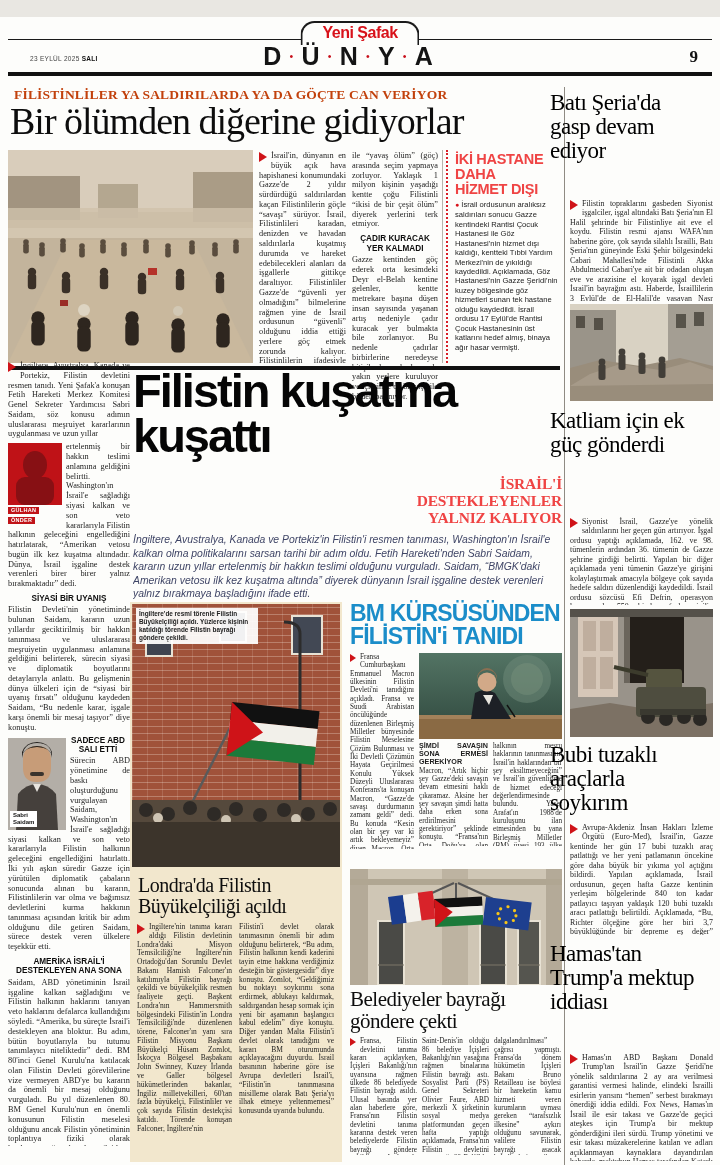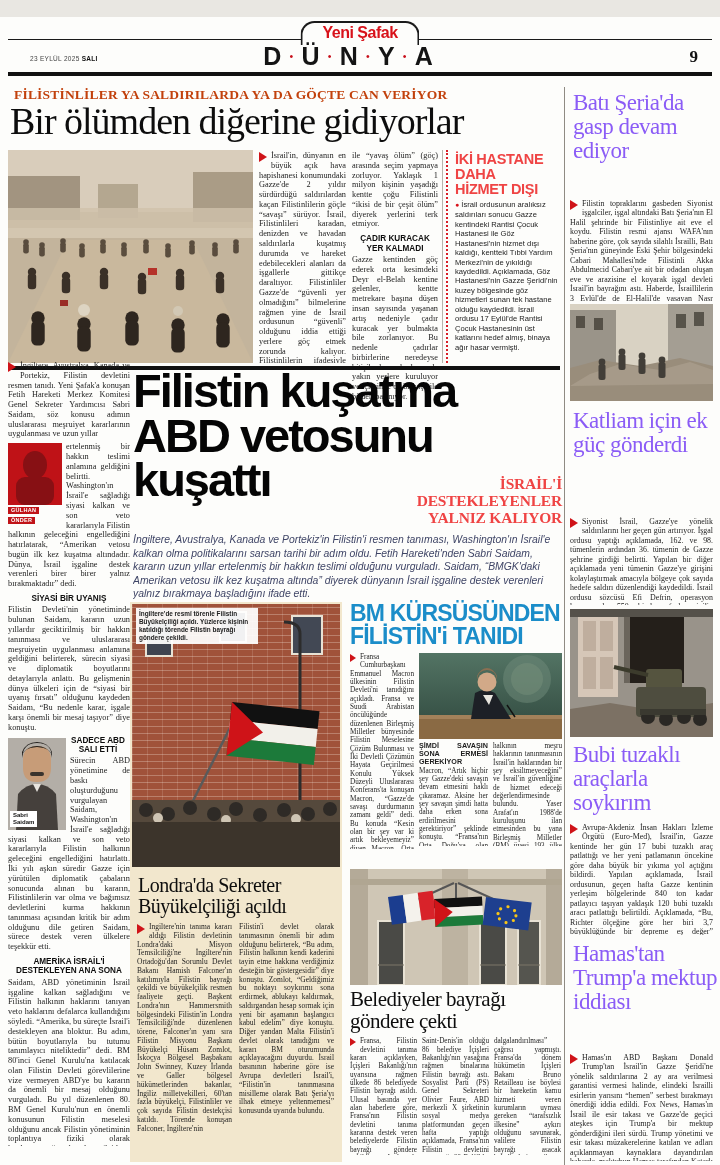--- a/index.html
+++ b/index.html
@@ -78,21 +78,21 @@
   .bm-sub { font:700 7.2px/1.1 "Liberation Sans", sans-serif; margin-bottom:1px; }
 
   .flags-photo { top:852px; left:350px; width:212px; height:116px; background:#cfc6b5; }
   .muni { top:972px; left:350px; width:212px; }
   .muni-headline { font:400 21px/1.03 "Liberation Serif", serif; color:#0d0d0d; letter-spacing:-0.5px; }
   .muni-cols { display:flex; gap:5px; margin-top:5px; }
   .muni-col { width:67px; height:118px; font-size:7.2px; line-height:1.16; }
 
   
   .rail-rule { top:70px; left:564px; width:1px; height:1078px; background:#8f8b83; }
-  .rail-headline { left:573px; width:144px; font:400 23px/1.05 "Liberation Serif", serif; color:#8b5cf6; letter-spacing:-0.5px; }
+  .rail-headline { left:550px; width:144px; font:400 23px/1.05 "Liberation Serif", serif; color:#000000; letter-spacing:-0.5px; }
   .rail-body { left:570px; width:143px; font-size:7.9px; line-height:1.2; }
   .rail-photo { left:570px; width:143px; }
 
   .bottom-thin { top:1150px; left:8px; width:704px; height:1px; background:#222; }
   .bottom-thick { top:1154px; left:8px; width:704px; height:4px; background:#111; }
 </style>
 </head>
 <body>
 
 <div class="page">
@@ -248,21 +248,20 @@
       <div class="colsub" style="margin-top:0">SADECE ABD SALI ETTİ</div>
       <p>Sürecin ABD yönetimine de baskı oluşturduğunu vurgulayan Saidam, Washington'ın İsrail'e sağladığı siyasi kalkan ve son veto kararlarıyla Filistin halkının geleceğini engellediğini hatırlattı. İki yılı aşkın süredir Gazze için yürütülen diplomatik çabaların sonucunda alınan bu kararın, Filistinlilerin var olma ve bağımsız devletlerini kurma hakkının tanınması açısından kritik bir adım olduğunu dile getiren Saidam, sürece destek veren ülkelere teşekkür etti.</p>
     </div>
     <div class="colsub">AMERİKA İSRAİL'İ DESTEKLEYEN ANA SONA</div>
     <p>Saidam, ABD yönetiminin İsrail işgaline kalkan sağladığını ve Filistin halkının haklarını tanıyan veto haklarını defalarca kullandığını söyledi. “Amerika, bu süreçte İsrail'i destekleyen ana bloktur. Bu adım, bütün boyutlarıyla bu tutumu tanımlayıcı niteliktedir” dedi. BM 80'inci Genel Kurulu'na katılacak olan Filistin Devleti görevlilerine vize vermeyen ABD'ye bu kararın da önemli bir mesaj olduğunu vurguladı. Bu yıl düzenlenen 80. BM Genel Kurulu'nun en önemli konusunun Filistin meselesi olduğunu ancak Filistin yönetiminin toplantıya fiziki olarak katılamayacağını hatırlattı. Saidam, diğer Avrupa ülkelerinin de Filistin'i tanımasının manzarayı değiştireceğini söyledi.</p>
 
   </div>
 
   <div class="abs feat-headline">
     <div>Filistin kuşatma</div>
-    <div>ABD vetosunu</div>
     <div>kuşattı</div>
   </div>
   <div class="abs feat-sub">
     <div>İSRAİL'İ</div>
     <div>DESTEKLEYENLER</div>
     <div>YALNIZ KALIYOR</div>
   </div>
   <div class="abs standfirst">İngiltere, Avustralya, Kanada ve Portekiz'in Filistin'i resmen tanıması, Washington'ın İsrail'e kalkan olma politikalarını sarsan tarihi bir adım oldu. Fetih Hareketi'nden Sabri Saidam, kararın uzun yıllar ertelenmiş bir hakkın teslimi olduğunu vurguladı. Saidam, “BMGK'daki Amerikan vetosu ilk kez kuşatma altında” diyerek dünyanın İsrail işgaline destek verenleri yalnız bırakmaya başladığını ifade etti.</div>
 
   <div class="abs beige">
@@ -294,21 +293,21 @@
         </g>
         <g fill="#cfc5b4">
           <circle cx="26" cy="214" r="5"></circle>
             <circle cx="94" cy="216" r="5"></circle>
             <circle cx="164" cy="215" r="5"></circle>
         </g>
         <rect y="218" width="208" height="45" fill="#3c342b"></rect>
       </svg>
       <div class="embassy-cap">İngiltere'de resmî törenle Filistin Büyükelçiliği açıldı. Yüzlerce kişinin katıldığı törende Filistin bayrağı göndere çekildi.</div>
     </div>
-    <div class="london-headline">Londra'da Sekreter Büyükelçiliği açıldı</div>
+    <div class="london-headline">Londra'da Filistin Büyükelçiliği açıldı</div>
     <div class="london-cols">
       <div class="bodytxt london-col"><span class="tri"></span><span>İngiltere'nin tanıma kararı aldığı Filistin devletinin Londra'daki Misyon Temsilciliği'ne İngiltere'nin Ortadoğu'dan Sorumlu Devlet Bakanı Hamish Falconer'ın katılımıyla Filistin bayrağı çekildi ve büyükelçilik resmen faaliyete geçti. Başkent Londra'nın Hammersmith bölgesindeki Filistin'in Londra Temsilciliği'nde düzenlenen törene, Falconer'ın yanı sıra Filistin Misyonu Başkanı Büyükelçi Hüsam Zomlot, İskoçya Bölgesel Başbakanı John Swinney, Kuzey İrlanda ve Galler bölgesel hükümetlerinden bakanlar, İngiliz milletvekilleri, 60'tan fazla büyükelçi, Filistinliler ve çok sayıda Filistin destekçisi katıldı. Törende konuşan Falconer, İngiltere'nin</span></div>
       <div class="bodytxt london-col">Filistin'i devlet olarak tanımasının önemli bir adım olduğunu belirterek, “Bu adım, Filistin halkının kendi kaderini tayin etme hakkına verdiğimiz desteğin bir göstergesidir” diye konuştu. Zomlot, “Geldiğimiz bu noktayı soykırımı sona erdirmek, ablukayı kaldırmak, saldırgandan hesap sormak için yeni bir aşamanın başlangıcı kabul edelim” diye konuştu. Diğer yandan Malta Filistin'i devlet olarak tanıdığını ve kararı BM oturumunda açıklayacağını duyurdu. İsrail basınının haberine göre ise Avrupa devletleri İsrail'i, “Filistin'in tanınmasına misilleme olarak Batı Şeria'yı ilhak etmeye yeltenmemesi” konusunda uyarıda bulundu.</div>
     </div>
   </div>
 
   <div class="abs bm">
     <div class="bm-headline">
       <div>BM KÜRSÜSÜNDEN</div>
       <div>FİLİSTİN'i TANIDI</div>

